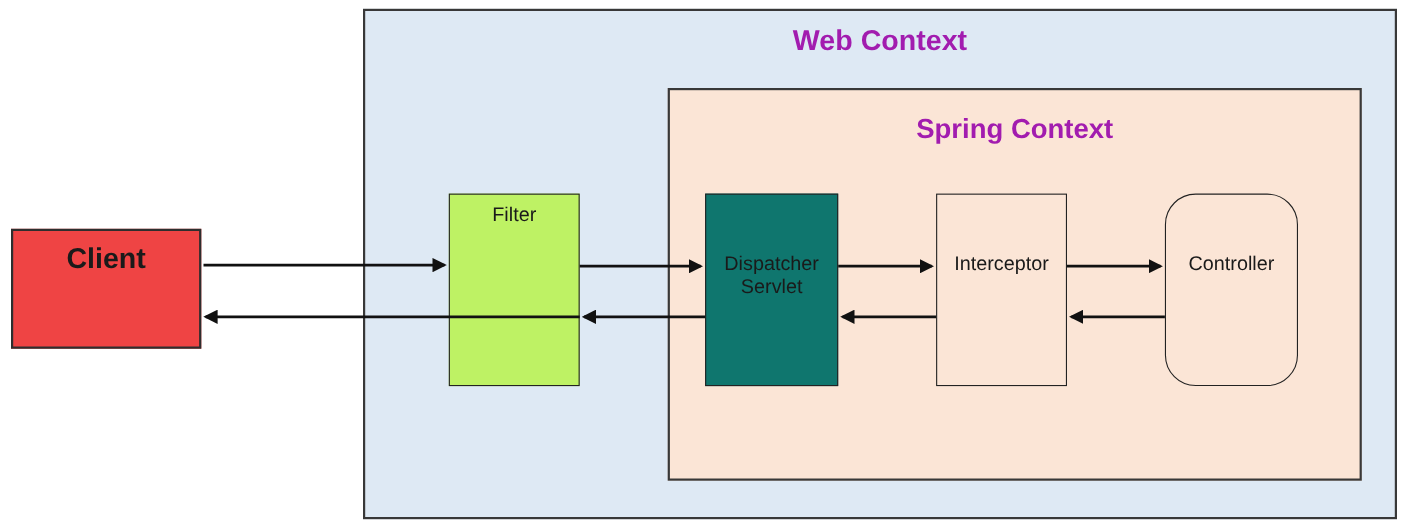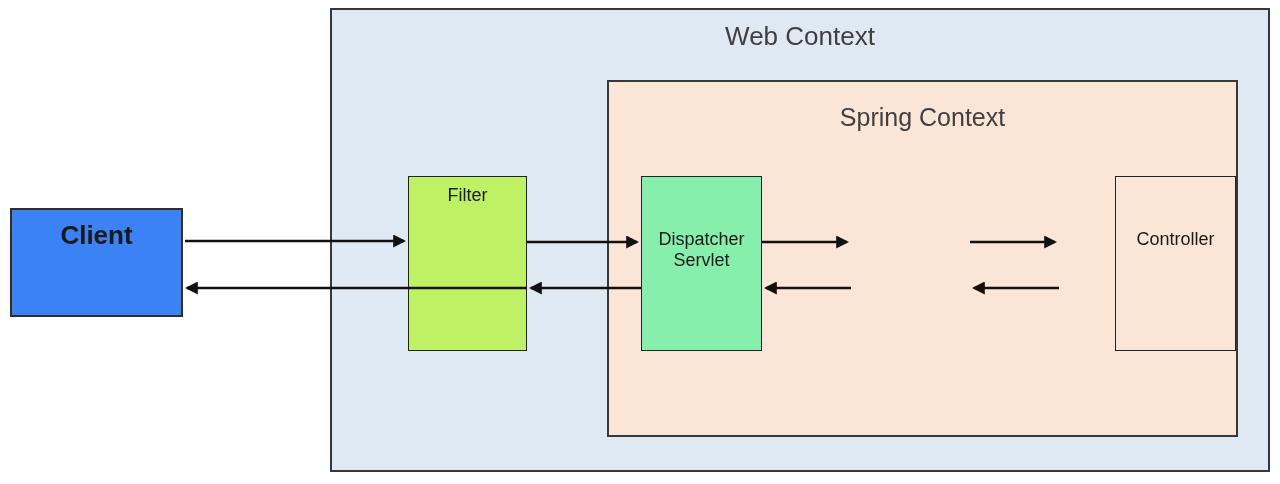--- a/index.html
+++ b/index.html
@@ -25,41 +25,41 @@
   }
   .node-box {
     border: 1.5px solid #222222;
     text-align: center;
     font-size: 18px;
     line-height: 21px;
   }
   .container-title {
     width: 100%;
     text-align: center;
-    font-weight: normal;
+    font-weight: bold;
     font-size: 26px;
-    color: #404040;
+    color: #a21caf;
   }
   #web-context   { left: 330px; top: 8px;   width: 940px; height: 464px; }
   #web-context .container-title { padding-top: 11px; }
   #spring-context{ left: 607px; top: 80px;  width: 631px; height: 357px; }
   #spring-context .container-title { padding-top: 9px; font-size: 25px; margin-top: 12px; }
 
   #client {
     left: 10px; top: 208px; width: 173px; height: 109px;
     border: 2px solid #2e2e2e;
     text-align: center;
     font-weight: bold;
     font-size: 26px;
     padding-top: 10px;
   }
   #filter          { left: 408px;  top: 176px; width: 119px; height: 175px; padding-top: 8px; }
   #dispatcher-servlet { left: 641px; top: 176px; width: 121px; height: 175px; padding-top: 52px; }
   #interceptor     { left: 851px;  top: 176px; width: 119px; height: 175px; padding-top: 52px; }
-  #controller      { left: 1115px; top: 176px; width: 121px; height: 175px; padding-top: 52px; }
+  #controller      { left: 1059px; top: 176px; width: 121px; height: 175px; padding-top: 52px; border-radius: 28px; }
 
   #arrow-layer {
     position: absolute;
     left: 0; top: 0;
     width: 1280px;
     height: 484px;
     pointer-events: none;
   }
   #arrow-layer line {
     stroke: #111111;
@@ -72,26 +72,27 @@
 <div id="canvas">
 
   <div class="box container-box" id="web-context" style="background-color: rgb(222, 233, 244);">
     <div class="container-title">Web Context</div>
   </div>
 
   <div class="box container-box" id="spring-context" style="background-color: rgb(251, 229, 214);">
     <div class="container-title">Spring Context</div>
   </div>
 
-  <div class="box" id="client" style="background-color: #3b82f6;">Client</div>
+  <div class="box" id="client" style="background-color: #ef4444;">Client</div>
 
   <div class="box node-box" id="filter" style="background-color: #bef264;">Filter</div>
 
-  <div class="box node-box" id="dispatcher-servlet" style="background-color: #86efac;">Dispatcher Servlet</div>
+  <div class="box node-box" id="dispatcher-servlet" style="background-color: #0f766e;">Dispatcher Servlet</div>
 
+  <div class="box node-box" id="interceptor" style="background-color: rgb(251, 229, 214);">Interceptor</div>
 
   <div class="box node-box" id="controller" style="background-color: rgb(251, 229, 214);">Controller</div>
 
   <svg id="arrow-layer" viewBox="0 0 1280 484" xmlns="http://www.w3.org/2000/svg">
     <defs>
       <marker id="arrowhead" viewBox="0 0 6 6" refX="5" refY="3" markerWidth="5.2" markerHeight="5.2" orient="auto">
         <path d="M0,0 L6,3 L0,6 Z" fill="#111111"></path>
       </marker>
     </defs>
     <line x1="185" y1="241" x2="404" y2="241" marker-end="url(#arrowhead)"></line>

